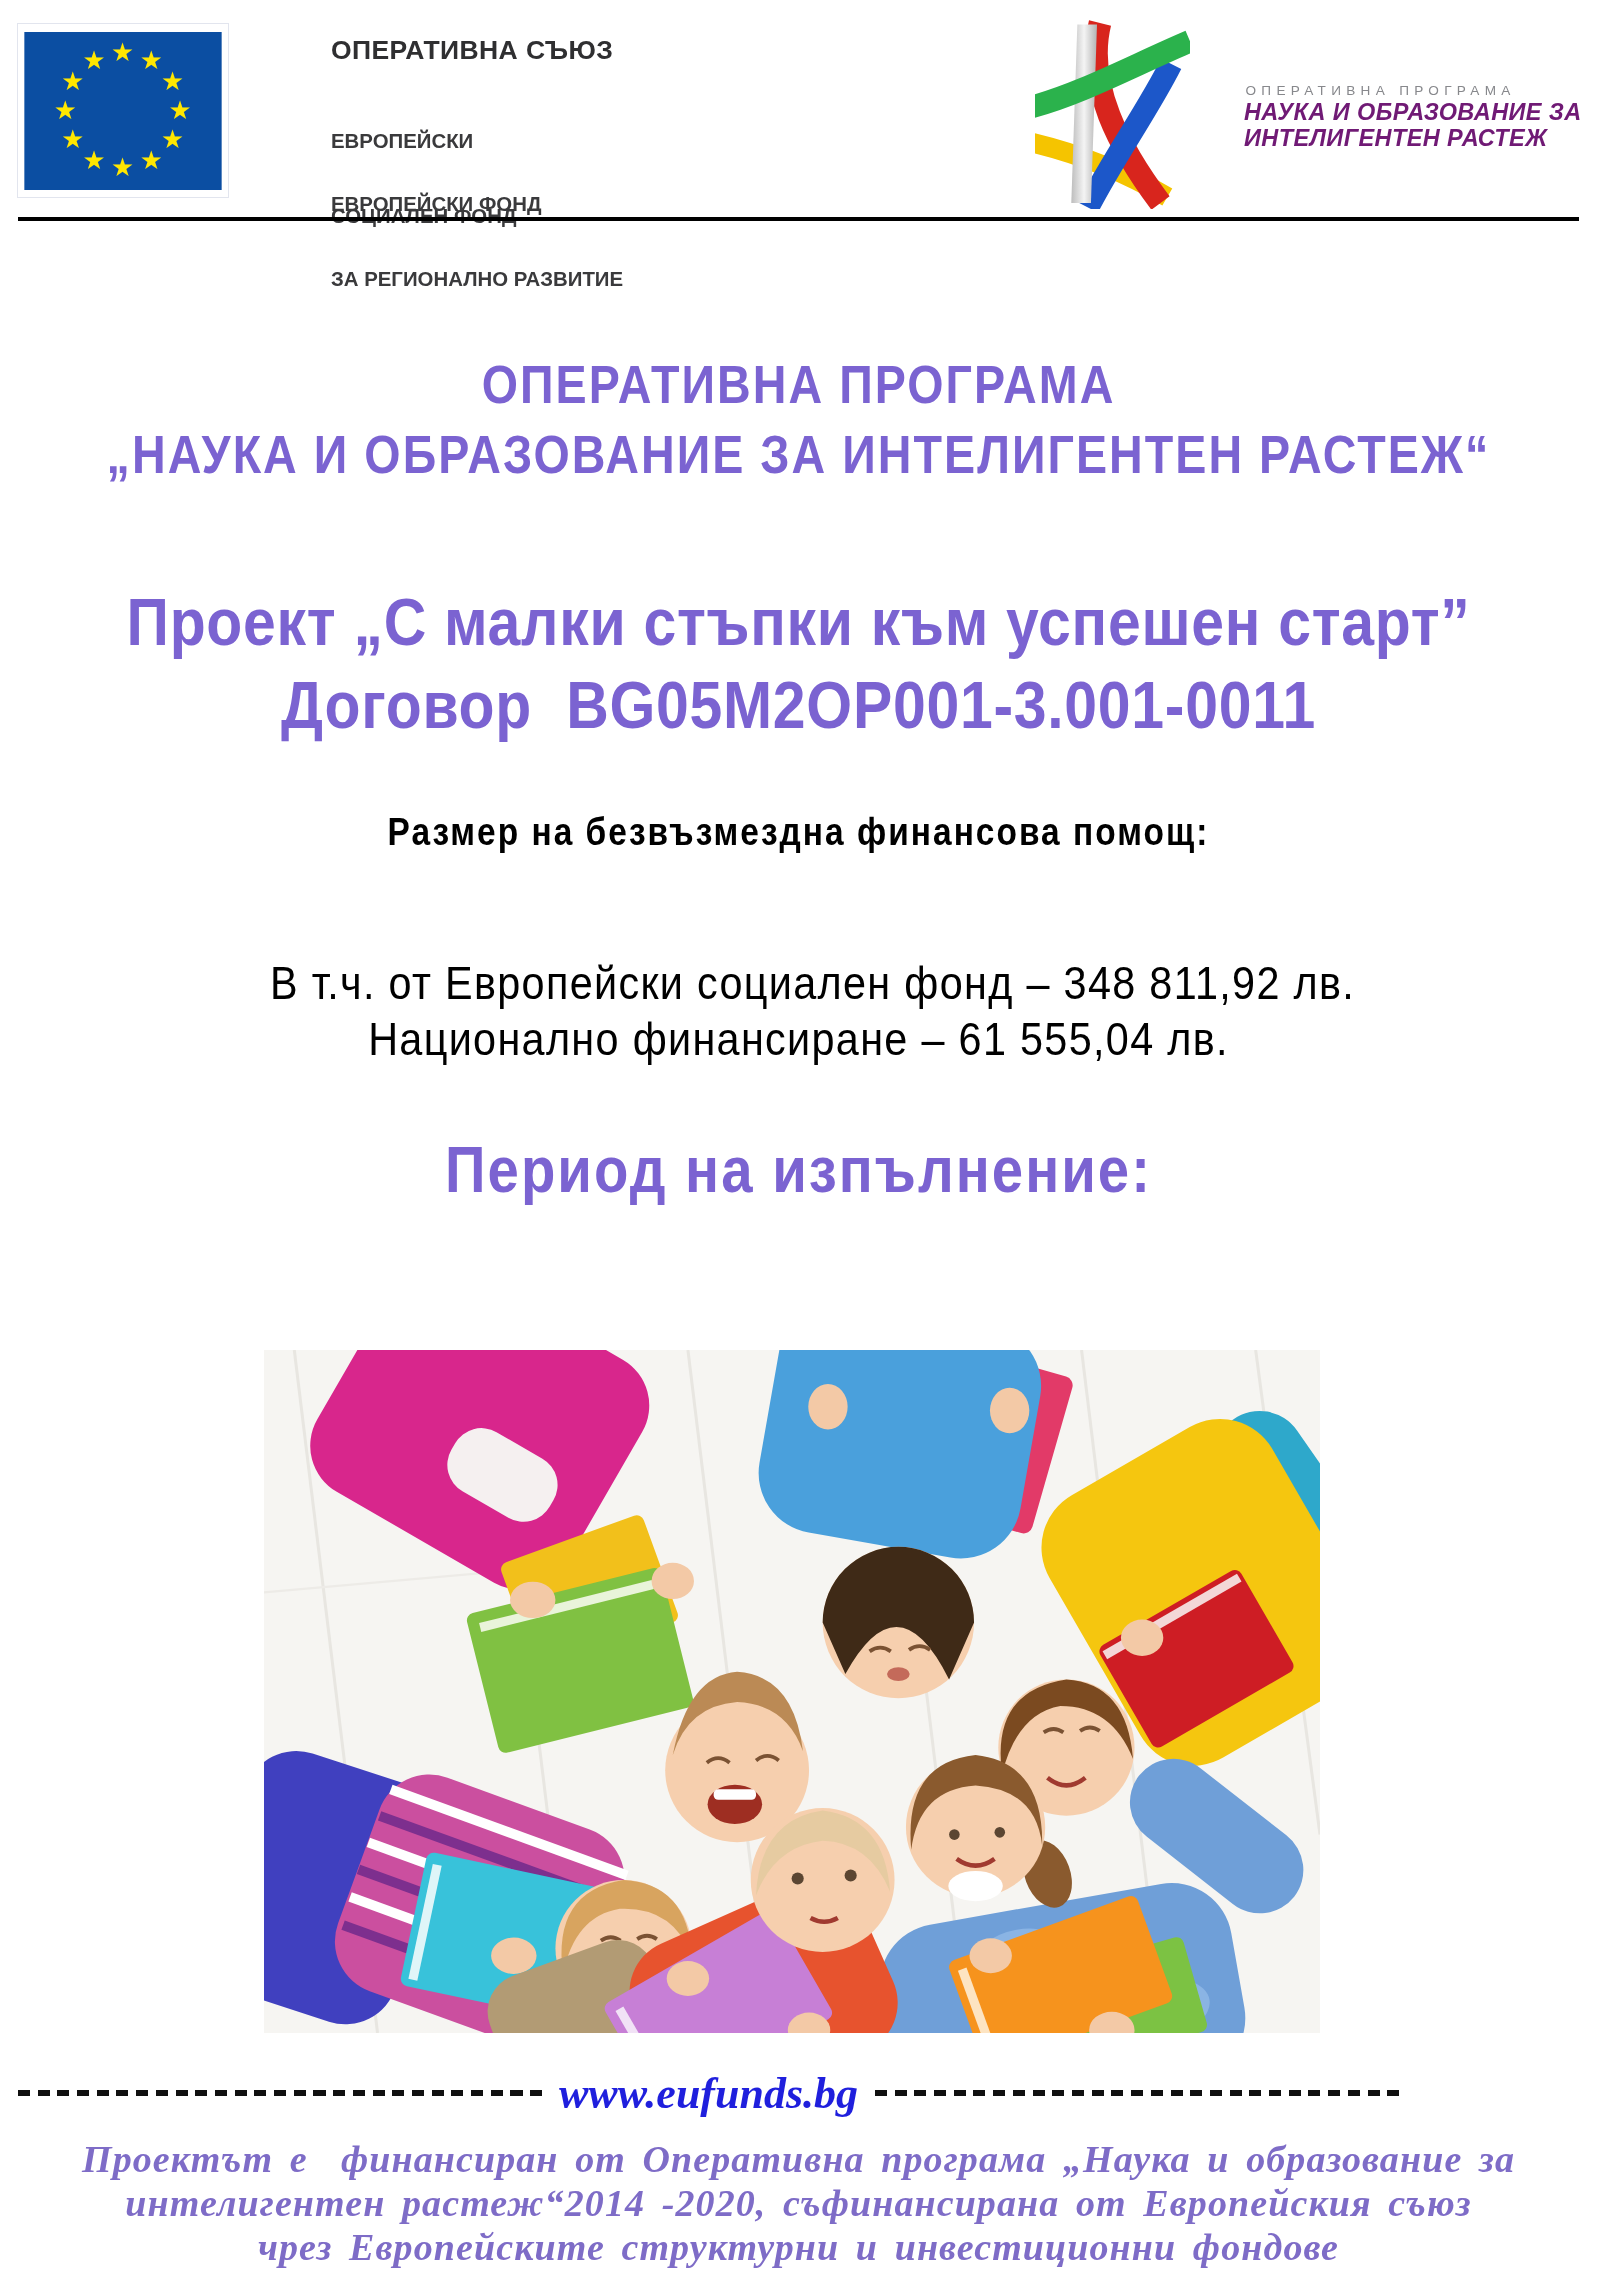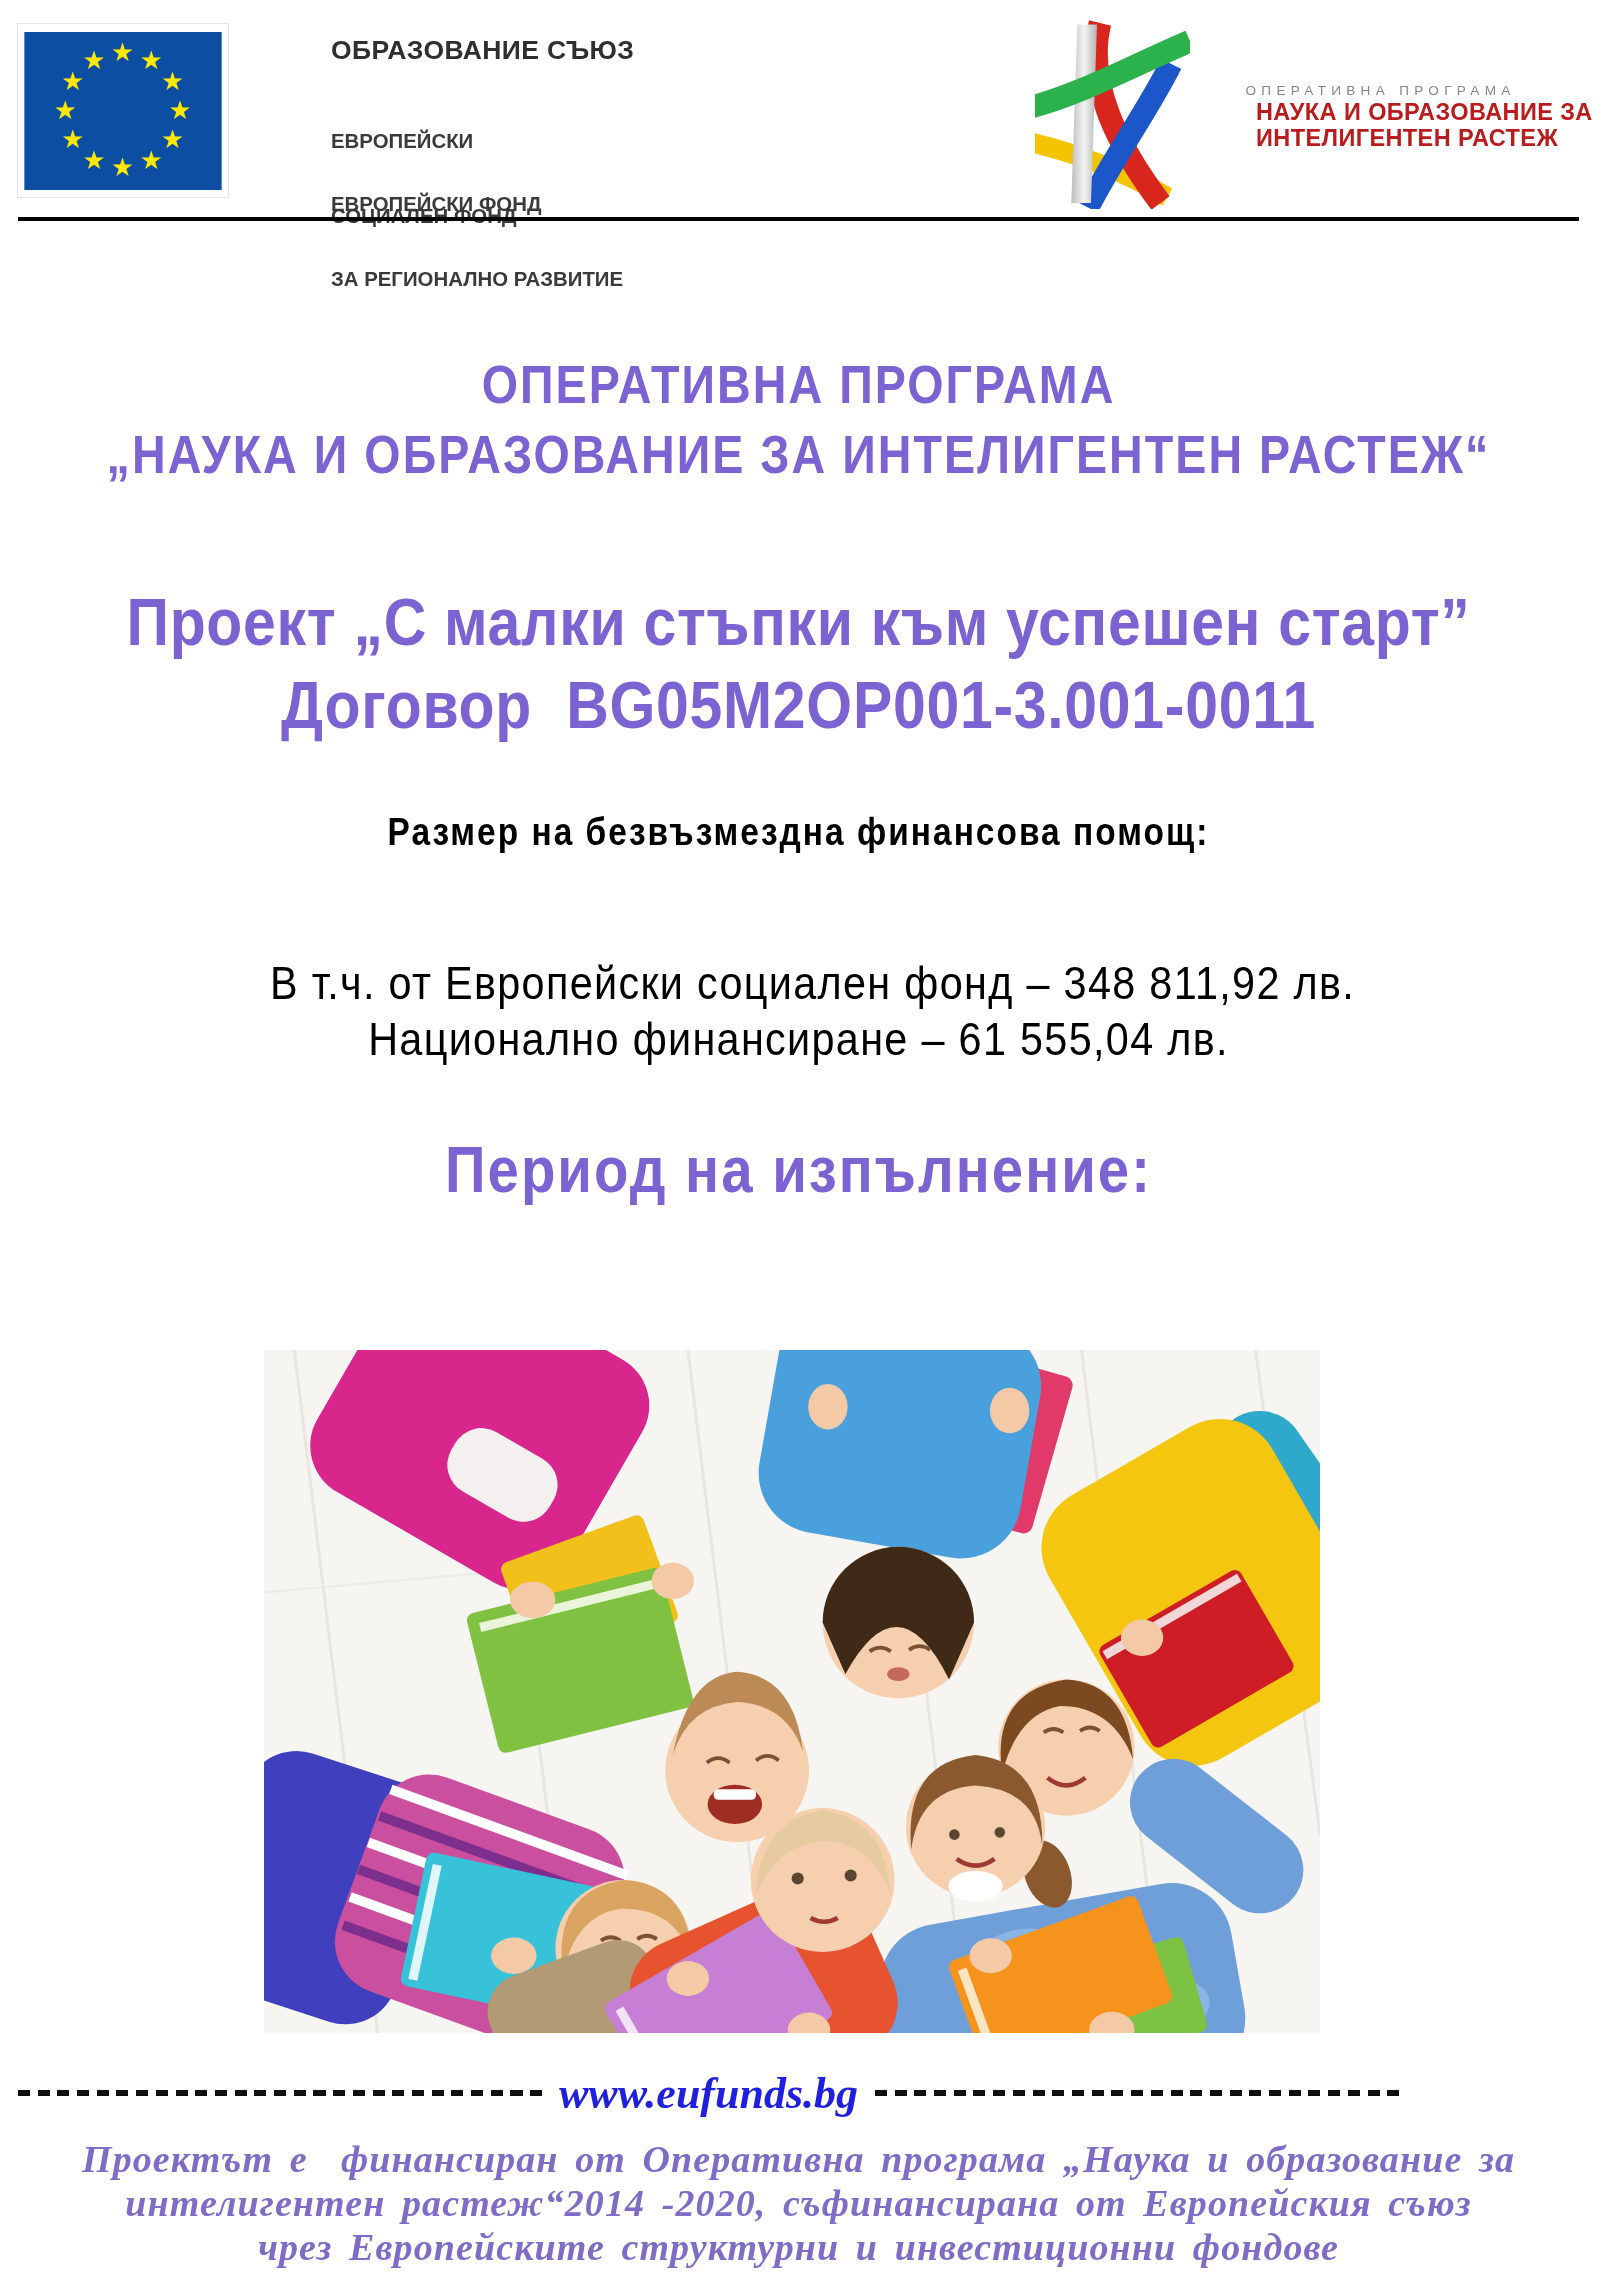--- a/index.html
+++ b/index.html
@@ -12,21 +12,21 @@
   .flag-wrap{left:17.4px;top:23px;width:210px;height:173px;border:0.8px solid #e2e5ee;
              background:#fff;display:flex;align-items:center;justify-content:center;}
   .eu-text{left:331px;top:0;width:530px;height:220px;}
   .eu-title{position:absolute;left:0;top:35px;font-size:26.5px;font-weight:700;color:#2f2f31;letter-spacing:0.4px;white-space:pre;}
   .eu-sub{position:absolute;left:0;font-size:20.4px;line-height:25px;font-weight:700;color:#3a3a3c;white-space:pre;}
   .eu-sub1{top:79px;}
   .eu-sub2{top:142px;}
   .op-ribbons{left:1035px;top:19.7px;width:155px;height:189px;}
   .op-text{left:1244px;top:0;width:354px;height:220px;}
   .op-kicker{position:absolute;left:1.5px;top:83px;font-size:13.6px;letter-spacing:5.3px;color:#87888c;white-space:pre;}
-  .op-line{position:absolute;left:12px;font-size:23.5px;font-weight:700;color:#b91c1c;letter-spacing:0.4px;white-space:pre;}
+  .op-line{position:absolute;left:0;font-size:23.5px;font-weight:700;color:#701a75;letter-spacing:0.4px;white-space:pre;font-style:italic;}
   .op-line1{top:99px;}
   .op-line2{top:125px;text-align:center;}
   .header-divider{left:18px;top:217px;width:1561px;height:3.8px;background:#000;}
 
   
   .cblock{left:0;right:0;}
   .cline{position:relative;width:100%;text-align:center;white-space:pre;
          transform:scaleX(0.88);transform-origin:50% 50%;}
   .purple{color:#7b63d1;}
   .t-program{top:350px;font-size:53px;line-height:70px;font-weight:700;letter-spacing:2.3px;}
@@ -75,21 +75,21 @@
         <text class="star" x="92" y="181">★</text>
         <text class="star" x="64" y="153">★</text>
         <text class="star" x="54" y="115">★</text>
         <text class="star" x="64" y="77">★</text>
         <text class="star" x="92" y="49">★</text>
       </g>
     </svg>
   </div>
 
   <div class="abs eu-text">
-    <div class="eu-title">ОБРАЗОВАНИЕ СЪЮЗ</div>
+    <div class="eu-title">ОПЕРАТИВНА СЪЮЗ</div>
     <div class="eu-sub eu-sub1">
       <div>ЕВРОПЕЙСКИ</div>
       <div>СОЦИАЛЕН ФОНД</div>
     </div>
     <div class="eu-sub eu-sub2">
       <div>ЕВРОПЕЙСКИ ФОНД</div>
       <div>ЗА РЕГИОНАЛНО РАЗВИТИЕ</div>
     </div>
   </div>
 

